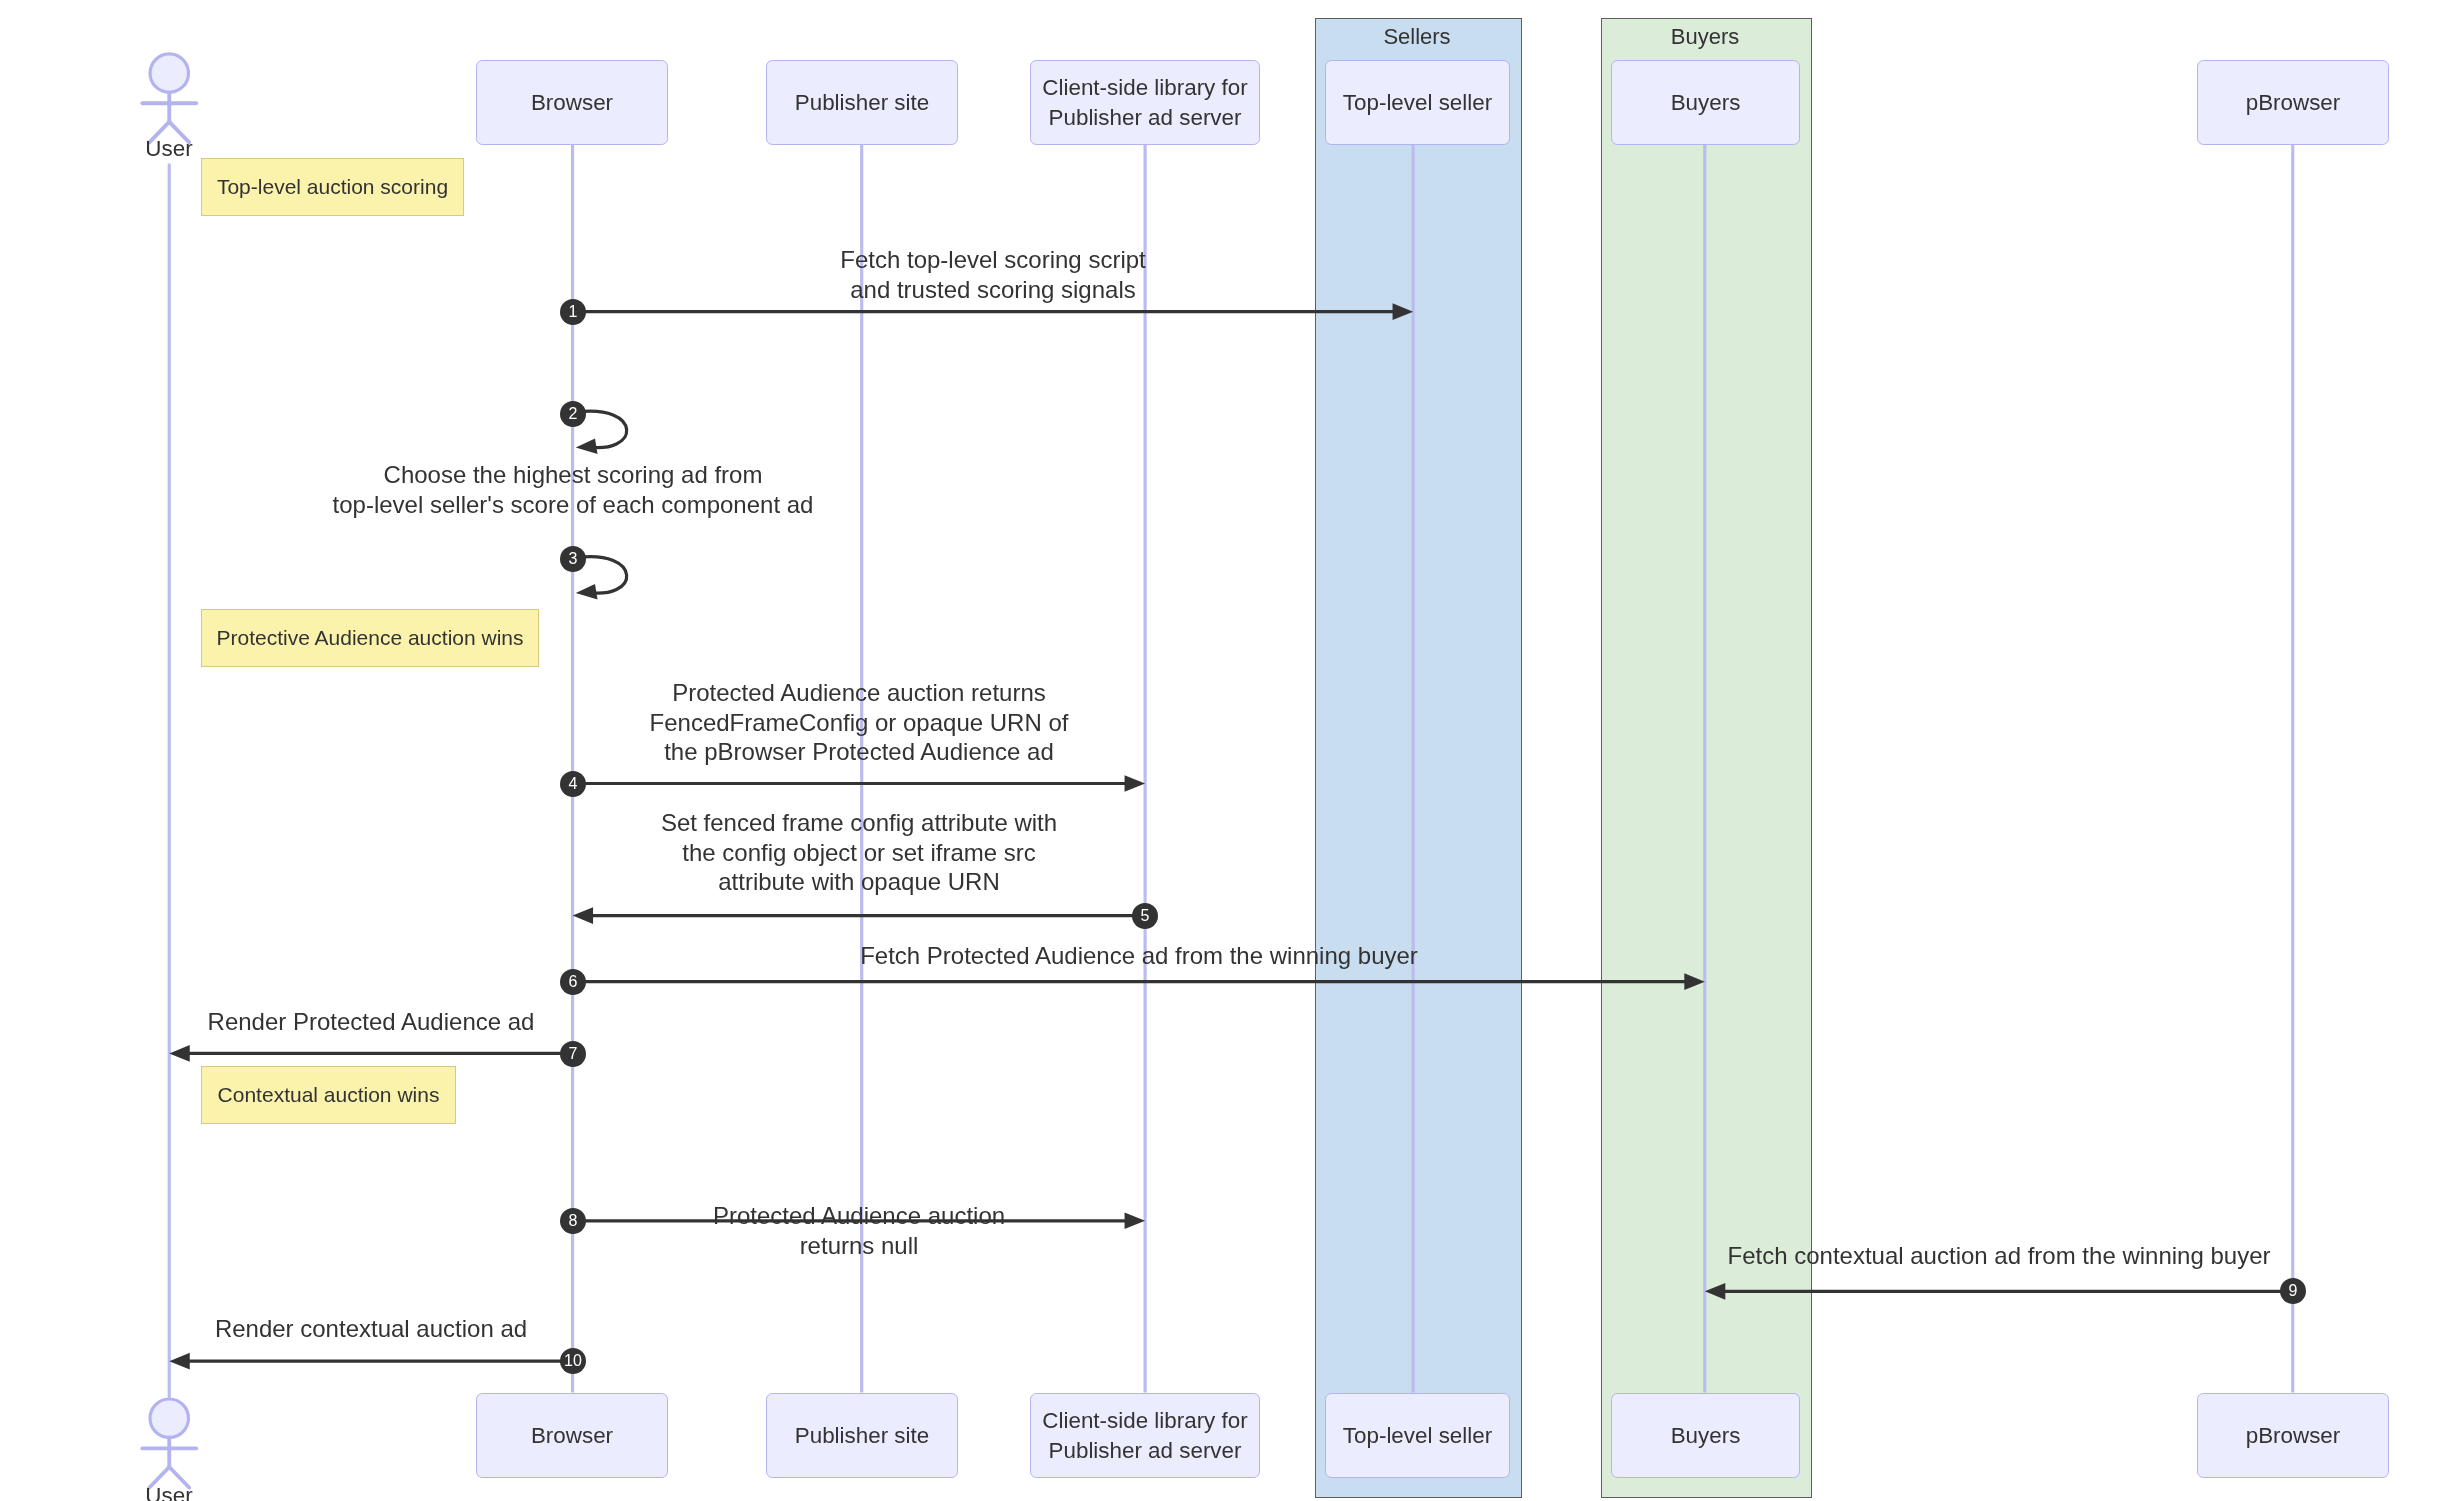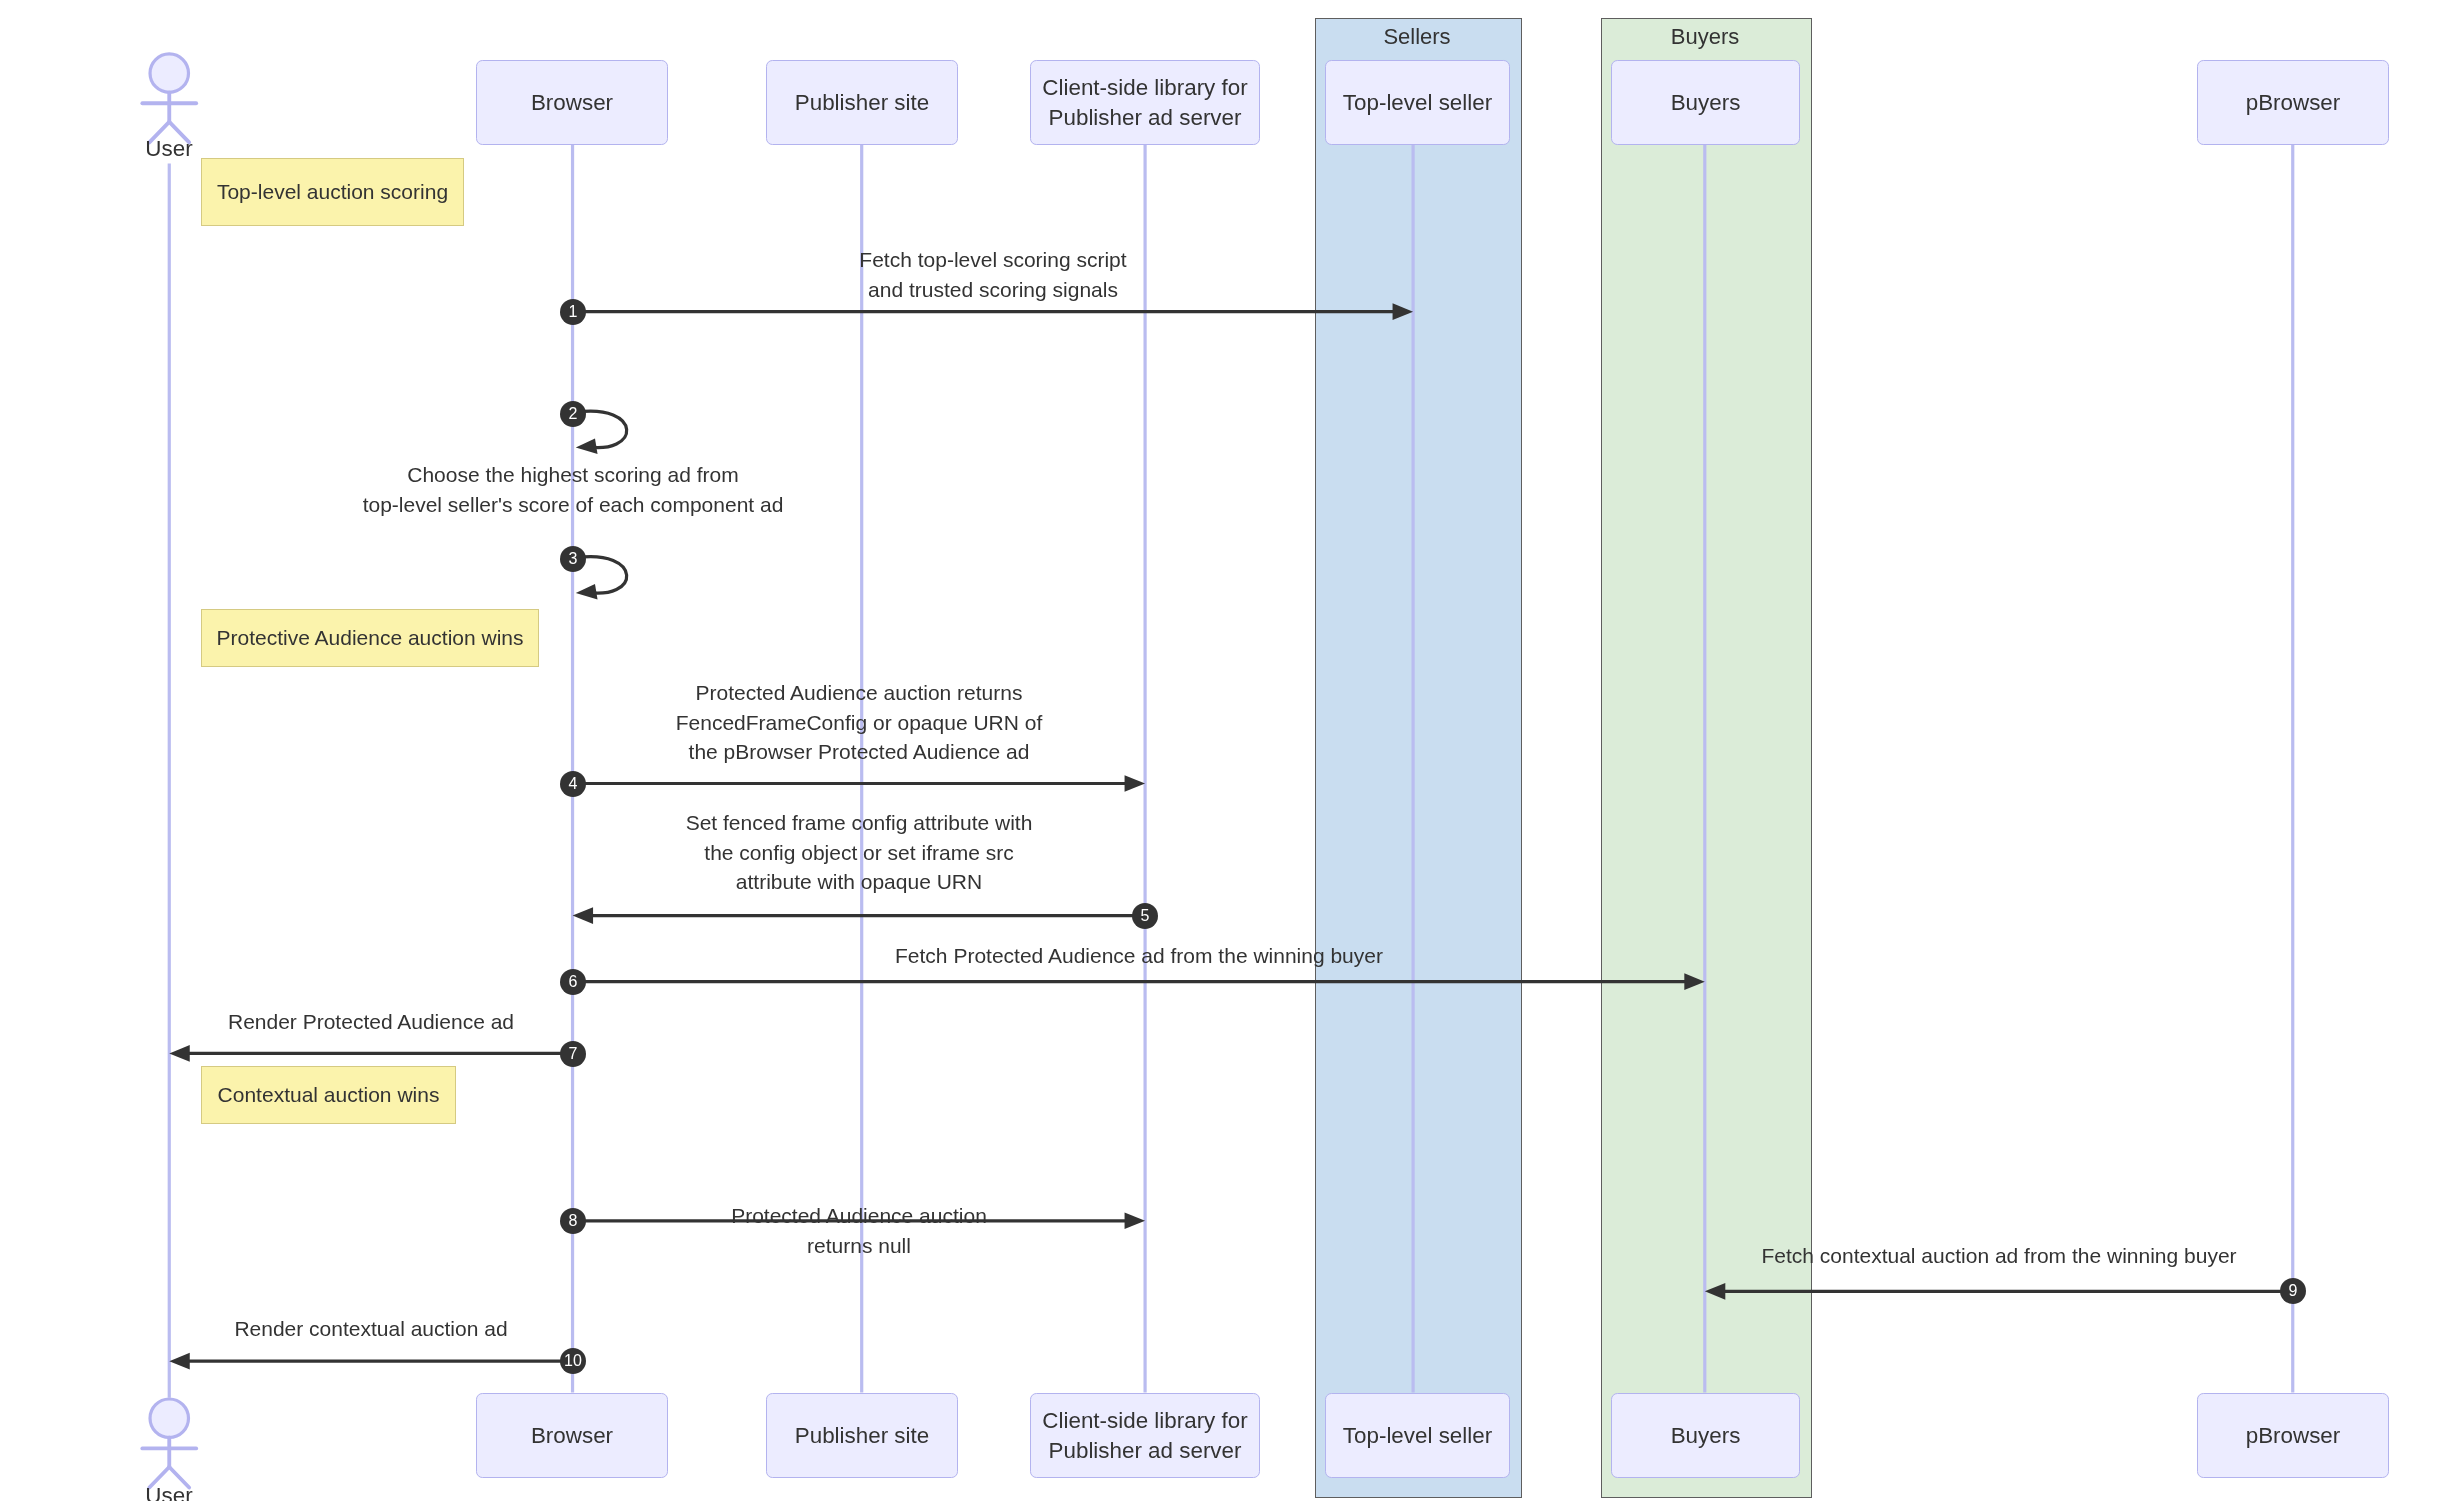--- a/index.html
+++ b/index.html
@@ -17,21 +17,21 @@
   .group-box.sellers{background:var(--sellers_fill);}
   .group-box.buyers{background:var(--buyers_fill);}
   .group-label{position:absolute;transform:translate(-50%,-50%);font-size:22px;white-space:nowrap;}
   .actor-box{position:absolute;background:var(--actor_fill);border:1.9px solid var(--actor_border);
              border-radius:6.4px;display:flex;flex-direction:column;align-items:center;justify-content:center;
              font-size:22.4px;line-height:1.3;text-align:center;box-sizing:border-box;}
   .actor-label{position:absolute;transform:translate(-50%,-50%);font-size:22.4px;white-space:nowrap;}
   .note{position:absolute;background:var(--note_fill);border:1.3px solid var(--note_border);
         display:flex;align-items:center;justify-content:center;font-size:21px;white-space:nowrap;box-sizing:border-box;}
   .msg-label{position:absolute;transform:translateX(-50%);text-align:center;
-             font-size:21px;line-height:29.5px;white-space:nowrap;}
+             font-size:24px;line-height:29.5px;white-space:nowrap;}
   .seq{position:absolute;width:26px;height:26px;border-radius:50%;background:var(--seq_fill);
        color:var(--seq_text);font-size:16px;display:flex;align-items:center;justify-content:center;
        transform:translate(-50%,-50%);}
   svg .lifeline{stroke:var(--lifeline);stroke-width:5;}
   svg .arrow{stroke:var(--line);stroke-width:5;fill:none;}
   svg .head{fill:var(--line);stroke:none;}
   svg .fig{stroke:var(--actor_border);stroke-width:6;fill:none;stroke-linecap:round;}
   svg .fig-head{fill:var(--actor_fill);stroke:var(--actor_border);stroke-width:5;}
 </style>
 </head>
@@ -158,21 +158,21 @@
   <div class="actor-box" style="left:1325px;top:1393px;width:185px;height:85px;">
     <span>Top-level seller</span>
   </div>
   <div class="actor-box" style="left:1611px;top:1393px;width:189px;height:85px;">
     <span>Buyers</span>
   </div>
   <div class="actor-box" style="left:2197px;top:1393px;width:192px;height:85px;">
     <span>pBrowser</span>
   </div>
 
-  <div class="note" style="left:201px;top:158px;width:263px;height:68px;">Top-level auction scoring</div>
+  <div class="note" style="left:201px;top:158px;width:263px;height:58px;">Top-level auction scoring</div>
   <div class="note" style="left:201px;top:609px;width:338px;height:58px;">Protective Audience auction wins</div>
   <div class="note" style="left:201px;top:1066px;width:255px;height:58px;">Contextual auction wins</div>
 
   <div class="msg-label" style="left:993px;top:245px;">
     <div>Fetch top-level scoring script</div>
     <div>and trusted scoring signals</div>
   </div>
   <div class="msg-label" style="left:573px;top:460px;">
     <div>Choose the highest scoring ad from</div>
     <div>top-level seller's score of each component ad</div>

